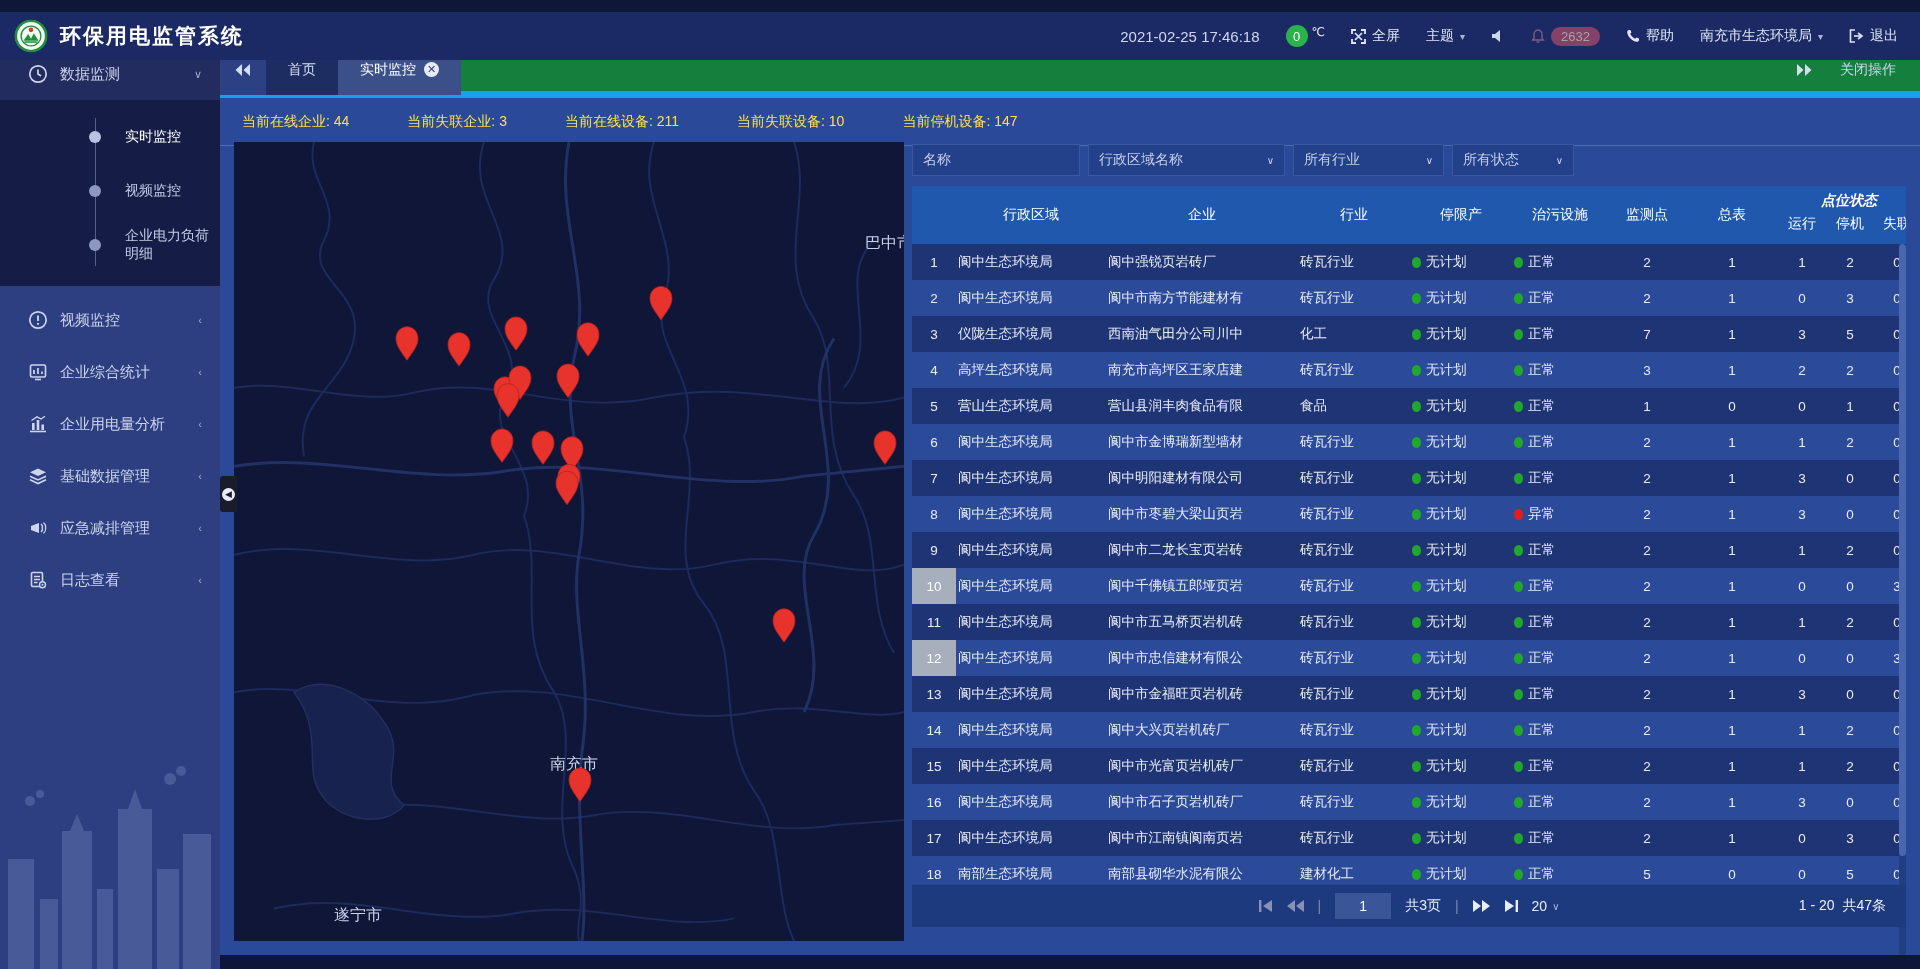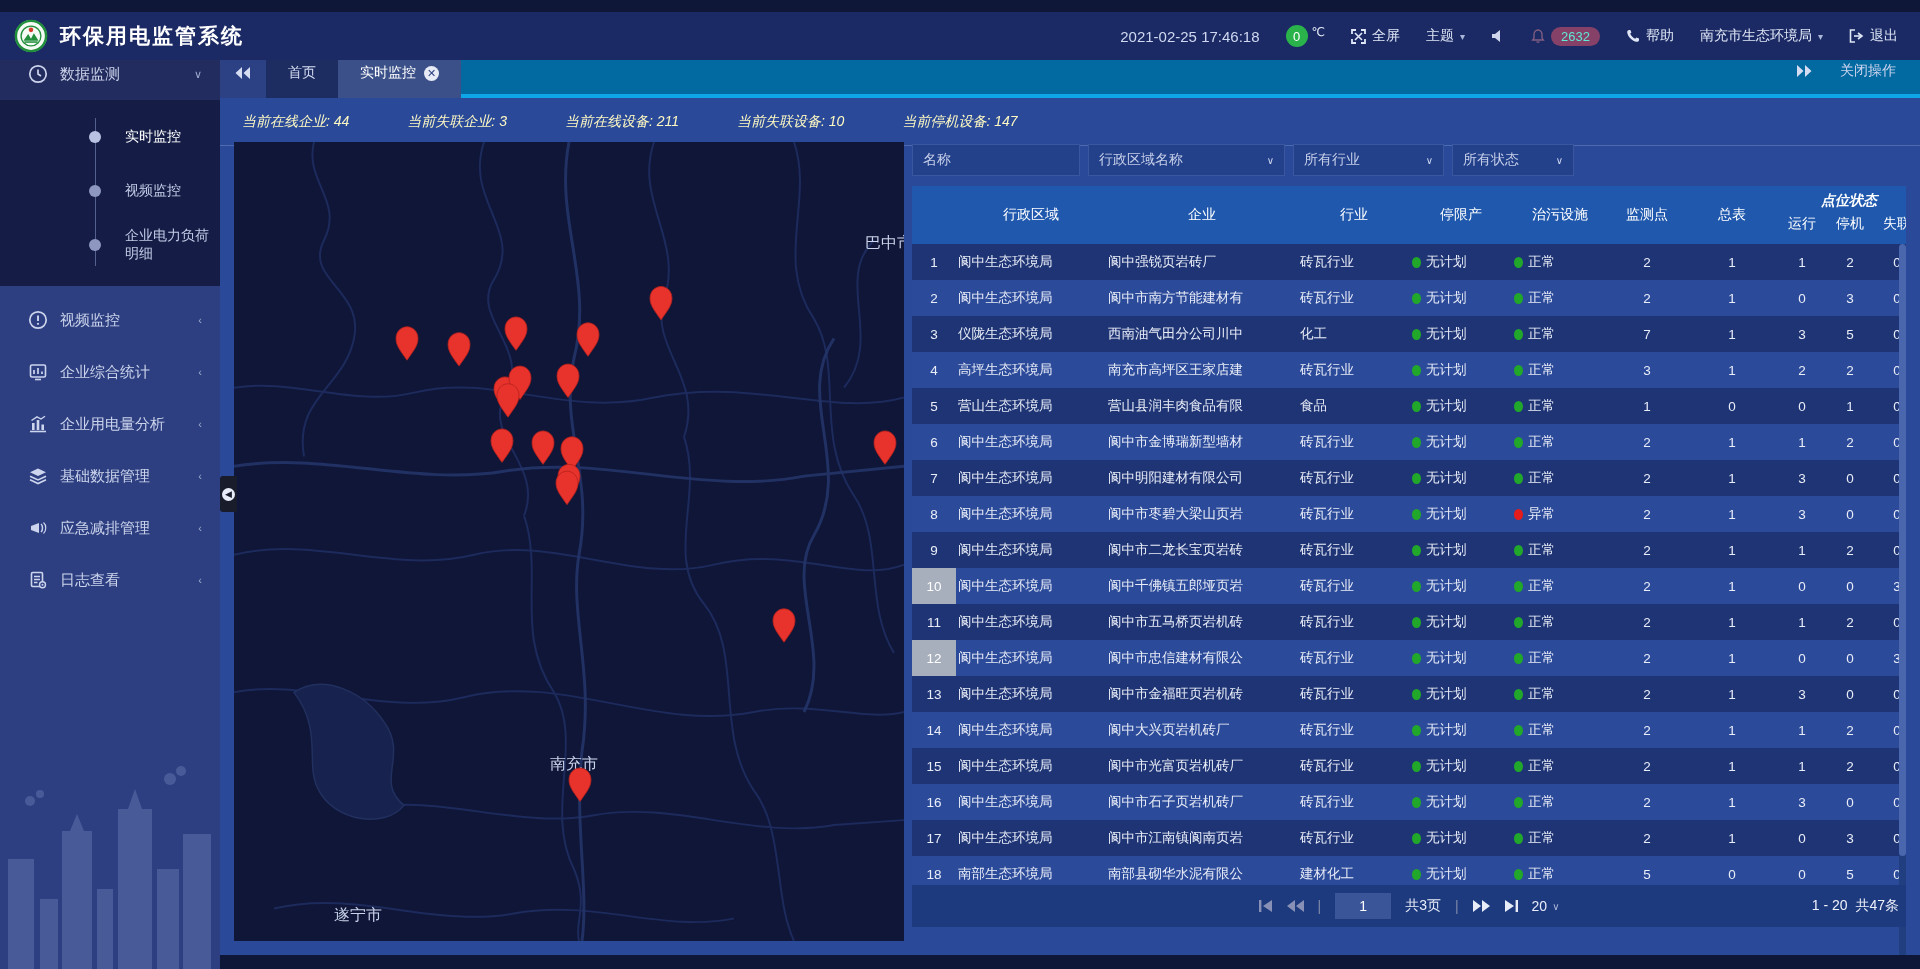--- a/index.html
+++ b/index.html
@@ -13,21 +13,21 @@
   .logo { width:34px; height:34px; margin-left:14px; }
   .app-title { font-size:21px; font-weight:bold; color:#ffffff; margin-left:12px; letter-spacing:2px; }
   .topbar-right { margin-left:auto; display:flex; align-items:center; gap:26px; padding-right:22px; font-size:14px; }
   .clock { color:#cfd8f0; font-size:15px; }
   .temp { display:flex; align-items:flex-start; gap:4px; }
   .temp-badge { width:22px; height:22px; border-radius:50%; background:#2ab34b; color:#fff;
     font-size:13px; display:flex; align-items:center; justify-content:center; }
   .temp-unit { font-size:12px; color:#e6ebf8; }
   .hitem { display:flex; align-items:center; gap:6px; cursor:pointer; color:#dfe6f6; }
   .caret { font-size:10px; color:#aab6d8; }
-  .badge-pill { background:rgba(222,84,108,0.55); color:#5eead4; border-radius:10px;
+  .badge-pill { background:rgba(222,84,108,0.55); color:#a3a3a3; border-radius:10px;
     padding:2px 10px; font-size:13px; }
   .icon-svg { display:block; }
 
   
   .sidebar { position:absolute; left:0; top:48px; width:220px; height:921px;
     background:#2d3f80; color:#ccd4ec; overflow:hidden; }
   .menu-group { position:relative; }
   .group-head { height:52px; display:flex; align-items:center; gap:12px; padding-left:28px;
     font-size:15px; cursor:pointer; }
   .group-head .chev { margin-left:auto; margin-right:18px; font-size:11px; color:#9fabd0; }
@@ -38,36 +38,36 @@
     font-size:14px; color:#c3cbe6; cursor:pointer; }
   .sub-item .dot { position:absolute; left:89px; width:12px; height:12px; border-radius:50%;
     background:#8d97c0; }
   .sub-item.active { color:#ffffff; }
   .sub-item.active .dot { background:#b9c2e2; }
   .micon { width:20px; height:20px; flex:0 0 20px; }
   .skyline { position:absolute; left:0; bottom:0; width:220px; height:230px; opacity:0.28; }
 
   
   .main { position:absolute; left:220px; top:48px; width:1700px; height:921px; }
-  .tabbar { height:50px; background:#0369a1; display:flex; 
-    border-bottom:4px solid #0ea5e9; }
+  .tabbar { height:50px; background:#15803d; display:flex; align-items:center;
+    border-bottom:7px solid #0ea5e9; }
   .tab-nav { width:46px; height:50px; display:flex; align-items:center; justify-content:center;
     background:#2c4183; cursor:pointer; }
   .tab { height:50px; display:flex; align-items:center; gap:8px; padding:0 22px;
     font-size:14px; color:#d6ddf2; cursor:pointer; }
   .tab.inactive { background:#1d2d61; }
   .tab.active { background:#3b5089; color:#ffffff; }
   .tab-close { width:15px; height:15px; border-radius:50%; background:#e7ebf5; color:#2d3f80;
     font-size:11px; line-height:14px; text-align:center; cursor:pointer; }
   .tabbar-right { margin-left:auto; display:flex; align-items:center; gap:28px; padding-right:24px;
     color:#ccd4ee; font-size:14px; }
 
   .content { position:relative; width:1700px; height:857px; background:#2a4a99; }
   .statsbar { height:48px; display:flex; align-items:center; gap:58px; padding-left:22px;
-    color:#fef9c3; font-size:14px; border-bottom:1px solid rgba(150,170,220,0.35);font-style:italic; }
+    color:#fde047; font-size:14px; border-bottom:1px solid rgba(150,170,220,0.35); }
   .panels { position:absolute; left:0; top:44px; width:1700px; height:813px; display:flex; }
 
   
   .collapse-tab { position:absolute; left:0; top:378px; width:17px; height:36px;
     background:#181c2b; border-radius:3px 0 0 3px; display:flex; align-items:center;
     justify-content:center; cursor:pointer; z-index:5; }
   .collapse-tab .cicon { width:13px; height:13px; border-radius:50%; background:#e8ecf8;
     color:#181c2b; font-size:9px; line-height:13px; text-align:center; }
 
   
@@ -105,21 +105,21 @@
     background:#203e80; border-radius:4px; }
   .scrollbar .thumb { position:absolute; top:0; left:0; width:7px; height:86%;
     background:#4a66ad; border-radius:4px; }
   .pager { position:absolute; left:0; right:0; bottom:28px; height:42px; background:#1d3a7e;
     display:flex; align-items:center; justify-content:center; gap:14px; color:#e8ecf8; font-size:14px; }
   .pg-ic { display:flex; align-items:center; cursor:pointer; }
   .pg-sep { color:#7e89aa; }
   .page-input { width:56px; height:26px; background:#3a5598; color:#ffffff; text-align:center;
     display:flex; align-items:center; justify-content:center; font-size:14px; }
   .page-size { display:flex; align-items:center; gap:5px; cursor:pointer; }
-  .pg-right { position:absolute; right:7px; color:#eef1fa; }
+  .pg-right { position:absolute; right:20px; color:#eef1fa; }
 </style>
 </head>
 <body>
 
 <div class="app">
 
   <div class="topbar">
     <svg class="logo" viewBox="0 0 36 36">
       <circle cx="18" cy="18" r="17" fill="#f4faf4"></circle>
       <circle cx="18" cy="18" r="16" fill="none" stroke="#1f8f3a" stroke-width="2.6"></circle>

